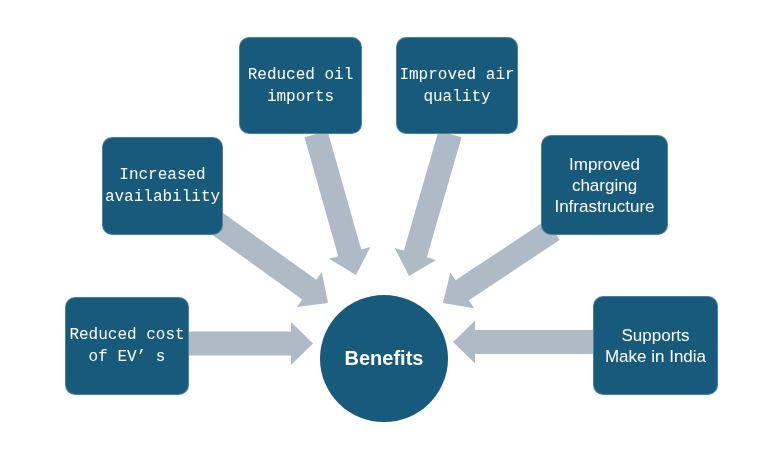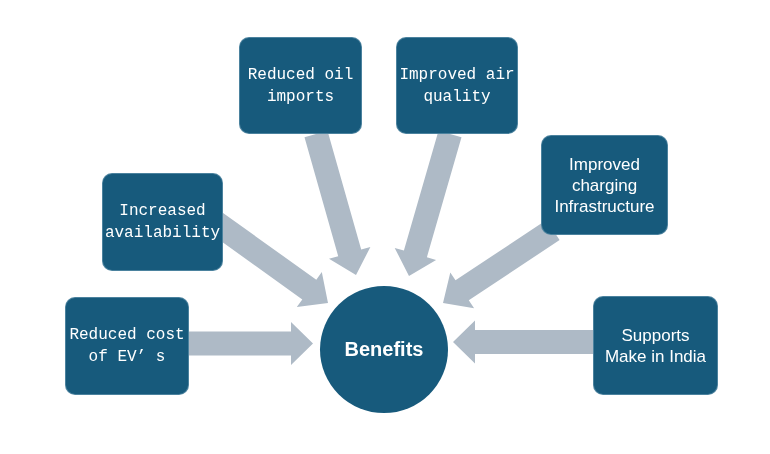--- a/index.html
+++ b/index.html
@@ -50,26 +50,26 @@
   }
   .node--circle {
     border-radius: 50%;
     border: none;
     font-family: "Liberation Sans", "DejaVu Sans", sans-serif;
     font-weight: bold;
     font-size: 20px;
   }
   
   .n-reduced-cost       { left: 49px;  top: 297px; width: 124px; height: 98px; margin-left: 16px;  }
-  .n-increased-avail    { left: 102px; top: 137px; width: 121px; height: 98px; margin-top: 36px;  }
+  .n-increased-avail    { left: 102px; top: 137px; width: 121px; height: 98px;  }
   .n-reduced-oil        { left: 239px; top: 37px;  width: 123px; height: 97px;  }
   .n-improved-air       { left: 396px; top: 37px;  width: 122px; height: 97px;  }
   .n-improved-charging  { left: 541px; top: 135px; width: 127px; height: 100px; }
   .n-supports-india     { left: 593px; top: 296px; width: 125px; height: 99px;  }
-  .n-benefits           { left: 320px; top: 286px; width: 128px; height: 127px; }
+  .n-benefits           { left: 320px; top: 295px; width: 128px; height: 127px; }
 </style>
 </head>
 <body>
 
 <div class="canvas">
 
   <svg class="connectors" viewBox="0 0 770 454" xmlns="http://www.w3.org/2000/svg" aria-hidden="true">
 
     <polygon points="173,355.5 291,355.5 291,365 313,343.5 291,322 291,331.5 173,331.5"></polygon>
 

